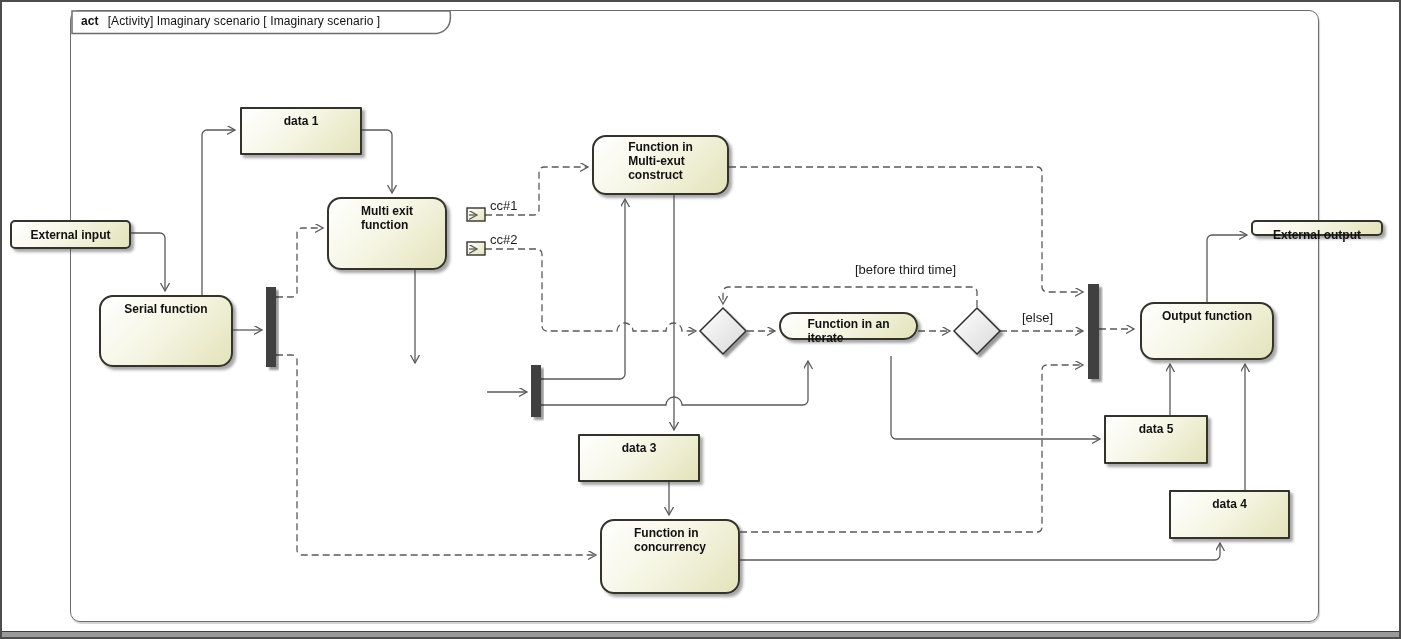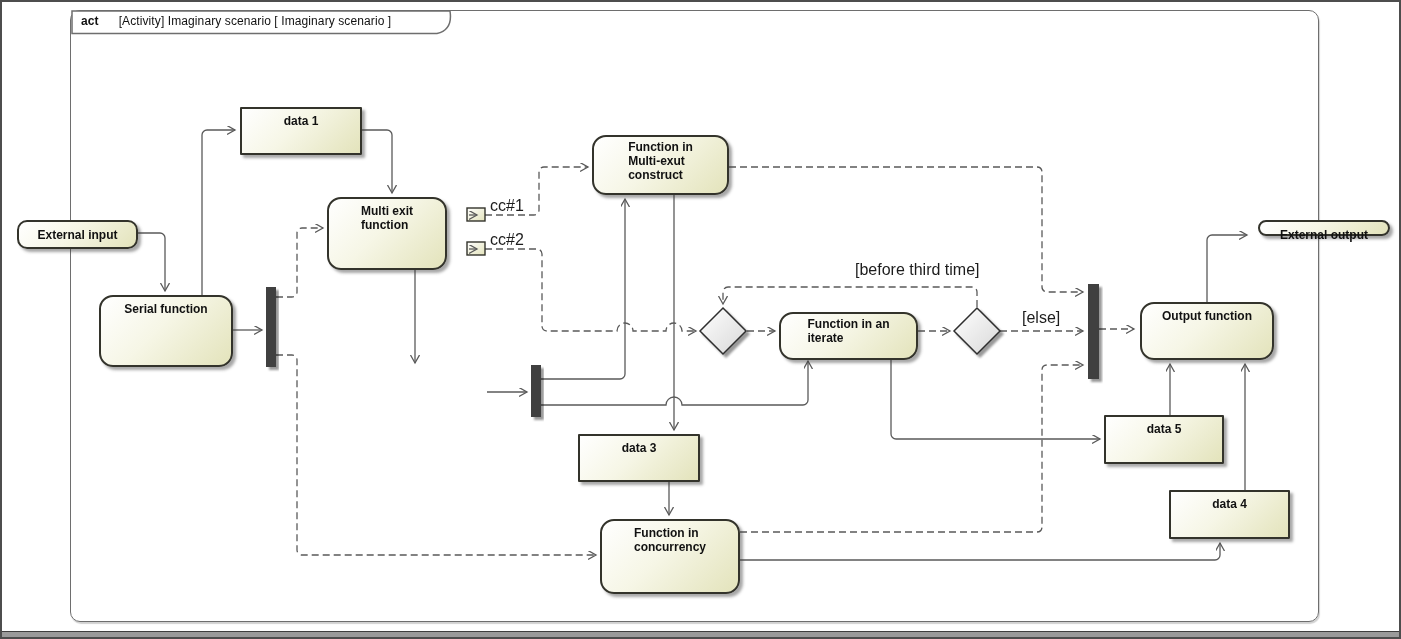--- a/index.html
+++ b/index.html
@@ -22,38 +22,38 @@
   .frame{
     position:absolute;left:68px;top:8px;width:1247px;height:610px;
     border:1.5px solid var(--frame-border);border-radius:10px;
     box-shadow:1px 2px 1px rgba(0,0,0,0.18);z-index:0;background:transparent;
   }
   .wires{position:absolute;left:0;top:0;z-index:1;}
   .tab-text{
     position:absolute;left:79px;top:12px;z-index:2;font-size:12px;color:#111;
     white-space:nowrap;letter-spacing:0.1px;
   }
-  .tab-text .kw{font-weight:bold;margin-right:20px;}
+  .tab-text .kw{font-weight:bold;margin-right:9px;}
   .node{
     position:absolute;z-index:2;box-sizing:border-box;
     border:2px solid var(--node-border);
     background:linear-gradient(135deg,var(--node-fill-light) 0%,#f6f6e6 45%,var(--node-fill-dark) 100%);
     box-shadow:3px 3px 3px rgba(60,60,60,0.45);
     display:flex;justify-content:center;align-items:flex-start;
   }
   .node.func{border-radius:14px;}
   .node.data{border-radius:1px;}
-  .node.io{border-radius:10px;border-width:2px;margin-left:7px;}
+  .node.io{border-radius:5px;border-width:2px;}
   .nlabel{
     font-size:12px;font-weight:bold;color:#111;line-height:14px;
     white-space:pre-line;padding-top:5px;pointer-events:none;
   }
   .io .nlabel{padding-top:6px;}
   .edge-label{
-    position:absolute;z-index:3;font-size:16px;color:#1c1c1c;background:#ffffff;
+    position:absolute;z-index:3;font-size:13px;color:#1c1c1c;background:#ffffff;
     padding:0 2px;white-space:nowrap;line-height:14px;
   }
   .bottom-strip{
     position:absolute;left:0;right:0;bottom:0;height:5px;z-index:4;
     background:var(--bottom-strip);border-top:1px solid #3e3e3e;
   }
 </style>
 </head>
 <body>
 
@@ -152,31 +152,31 @@
 Multi-exut
 construct</span>
   </div>
   <div class="node data" style="left:576px;top:432px;width:122px;height:48px">
     <span class="nlabel">data 3</span>
   </div>
   <div class="node func" style="left:598px;top:517px;width:140px;height:75px">
     <span class="nlabel">Function in
 concurrency</span>
   </div>
-  <div class="node func" style="left:777px;top:310px;width:139px;height:48px">
+  <div class="node func" style="left:777px;top:310px;width:139px;height:28px">
     <span class="nlabel" style="padding-top:3px">Function in an
 iterate</span>
   </div>
   <div class="node func" style="left:1138px;top:300px;width:134px;height:58px">
     <span class="nlabel">Output function</span>
   </div>
   <div class="node io" style="left:1249px;top:218px;width:132px;height:16px">
     <span class="nlabel">External output</span>
   </div>
-  <div class="node data" style="left:1102px;top:413px;width:120px;height:49px">
+  <div class="node data" style="left:1102px;top:413px;width:104px;height:49px">
     <span class="nlabel">data 5</span>
   </div>
   <div class="node data" style="left:1167px;top:488px;width:121px;height:49px">
     <span class="nlabel">data 4</span>
   </div>
 
   <div class="edge-label" style="left:486px;top:197px">cc#1</div>
   <div class="edge-label" style="left:486px;top:231px">cc#2</div>
   <div class="edge-label" style="left:851px;top:261px">[before third time]</div>
   <div class="edge-label" style="left:1018px;top:309px">[else]</div>

